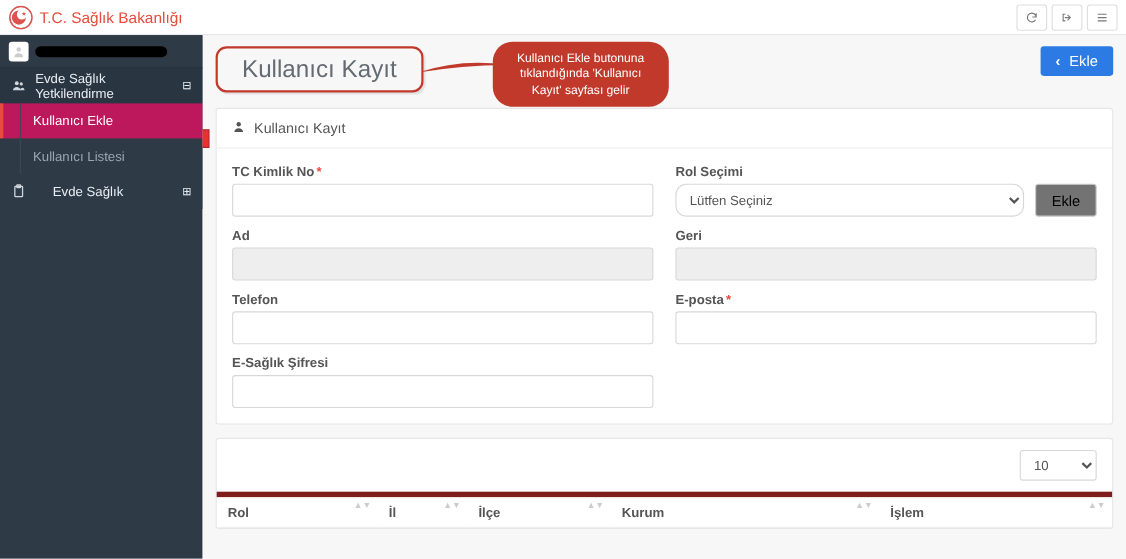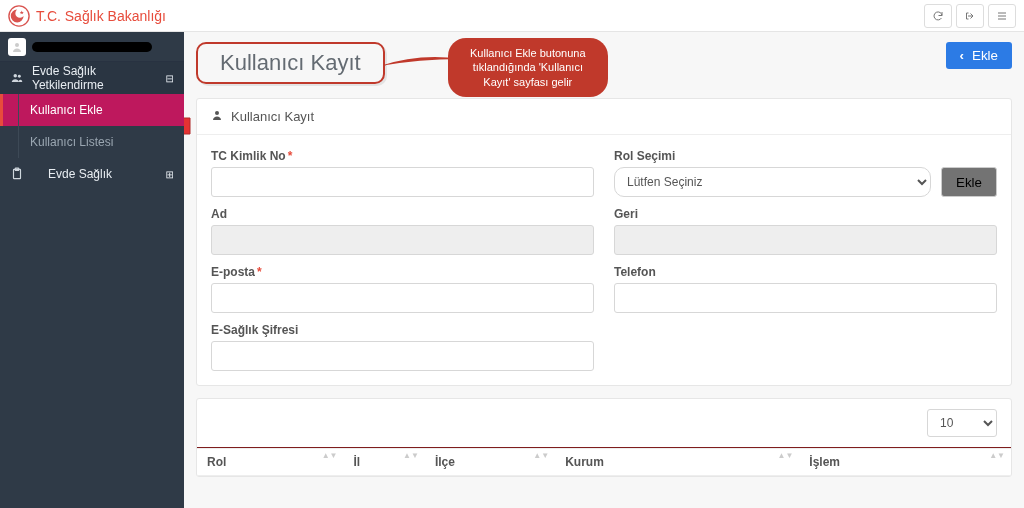--- a/index.html
+++ b/index.html
@@ -51,21 +51,21 @@
 .fld label { display:block; font-size:12px; font-weight:bold; color:#555; margin-bottom:4px; }
 .req { color:#e74c3c; margin-left:2px; }
 input[type=text], select { width:100%; height:30px; border:1px solid #d7d7d7; border-radius:3px; padding:0 8px; background:#fff; font-size:12px; color:#555; }
 input[readonly] { background:#eee; }
 .tel-input { border:1px solid #6fbf73; }
 .role-row { display:flex; gap:10px; align-items:flex-end; }
 .role-row select { flex:1;border-radius:10px; }
 .btn-ekle { height:30px; padding:0 14px; border:1px solid #ccc; background:#737373; border-radius:3px; cursor:pointer; }
 
 
-.table-tools { display:flex; justify-content:flex-end; padding:10px 14px; border-bottom:1px solid #7f1d1d; }
+.table-tools { display:flex; justify-content:flex-end; padding:10px 14px; border-bottom:5px solid #7f1d1d; }
 .page-size { width:70px; height:28px; }
 table { width:100%; border-collapse:collapse; }
 th { text-align:left; font-weight:bold; font-size:12px; padding:6px 10px; border-top:1px solid #eee; border-bottom:1px solid #eee; position:relative; color:#555; }
 th .sorter { position:absolute; right:6px; top:4px; font-size:8px; color:#ccc; display:flex; flex-direction:column; line-height:6px; }
 
 
 .red-arrow { position:absolute; left:104px; top:74px; width:88px; height:40px; z-index:5; pointer-events:none; }
 </style>
 </head>
 <body>
@@ -203,26 +203,26 @@
           <div class="fld">
             <label>Ad</label>
             <input type="text" readonly="" style="">
           </div>
           <div class="fld">
             <label>Geri</label>
             <input type="text" readonly="" style="">
           </div>
 
           <div class="fld">
+            <label>Telefon</label>
+            <input type="text" class="tel-input" style="">
+          </div>
+          <div class="fld">
             <label><span>E-posta</span><span class="req">*</span></label>
             <input type="text" style="">
-          </div>
-          <div class="fld">
-            <label>Telefon</label>
-            <input type="text" class="tel-input" style="">
           </div>
 
           <div class="fld">
             <label>E-Sağlık Şifresi</label>
             <input type="text" style="">
           </div>
           <div></div>
         </div>
       </div>
     </div>

